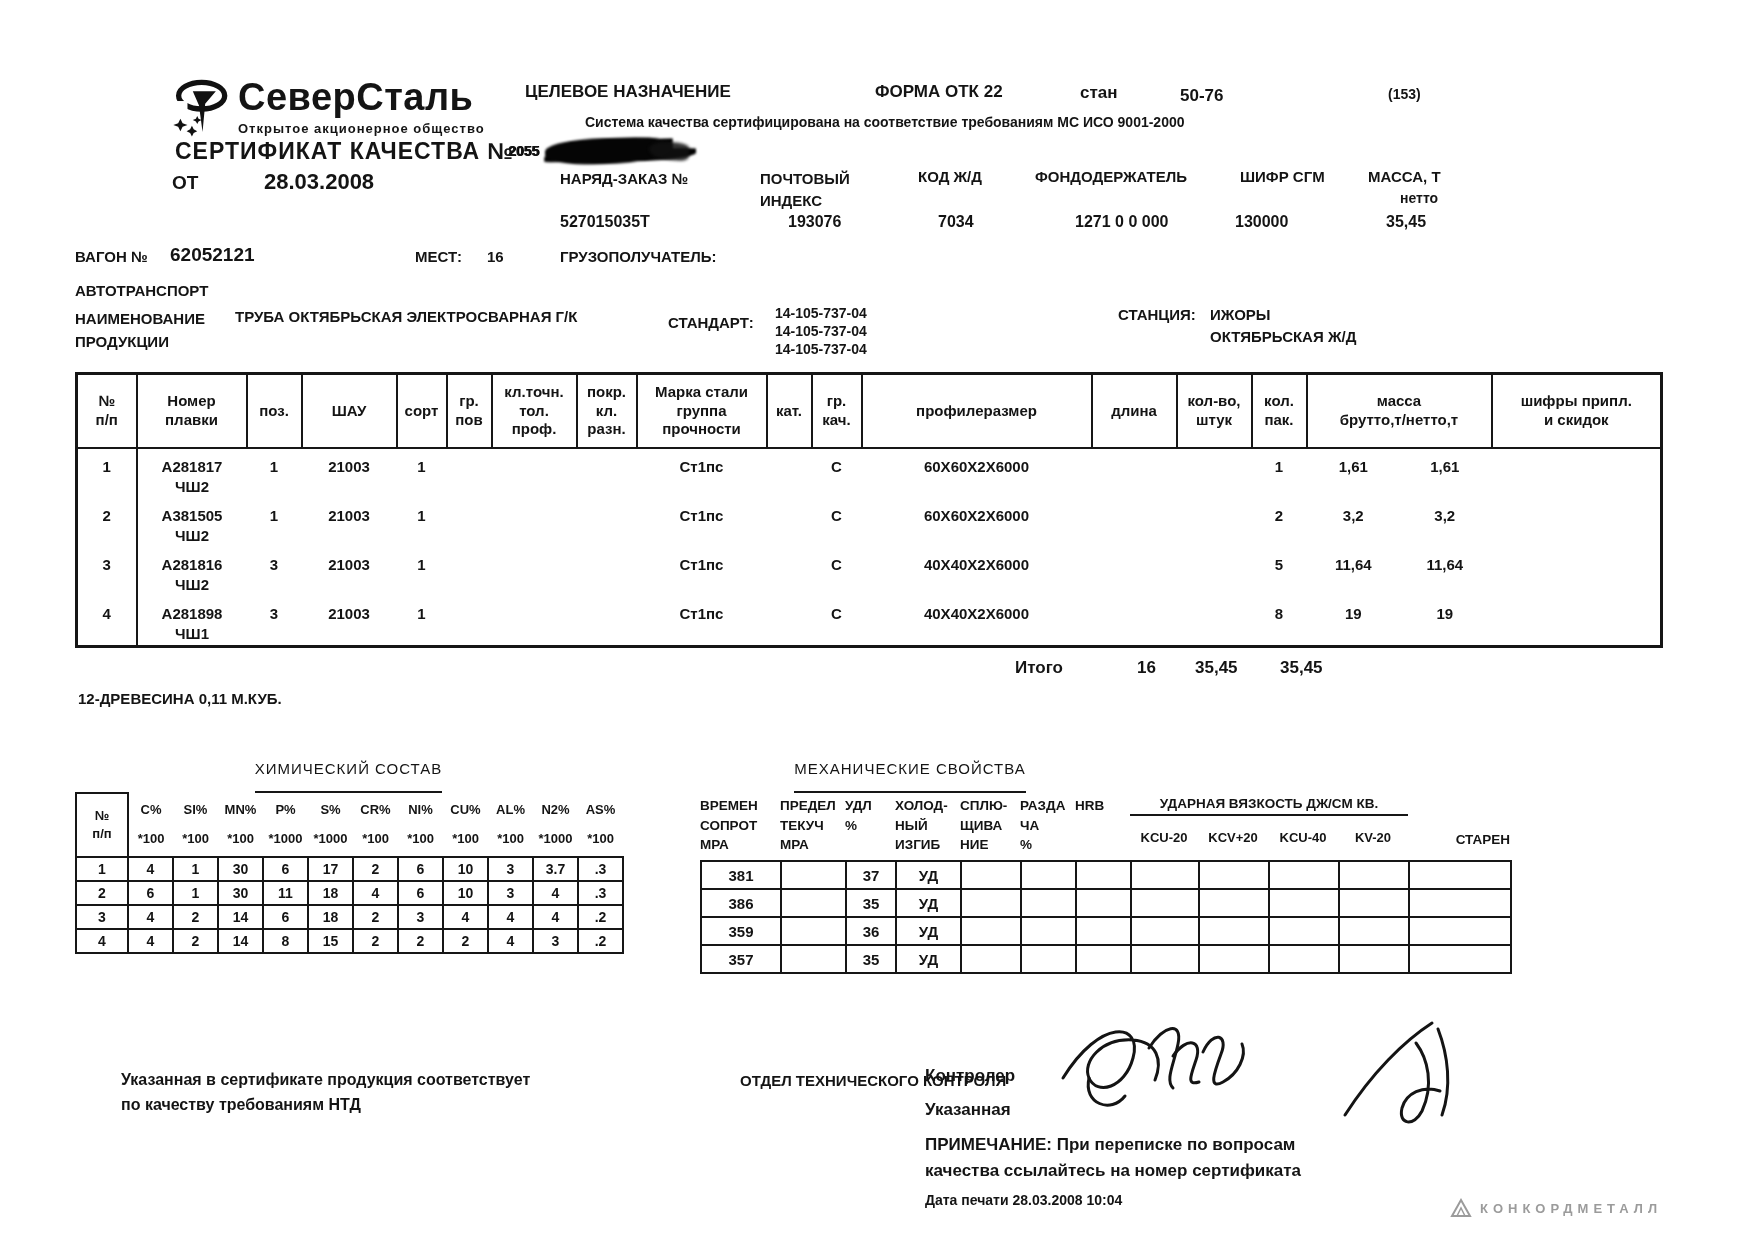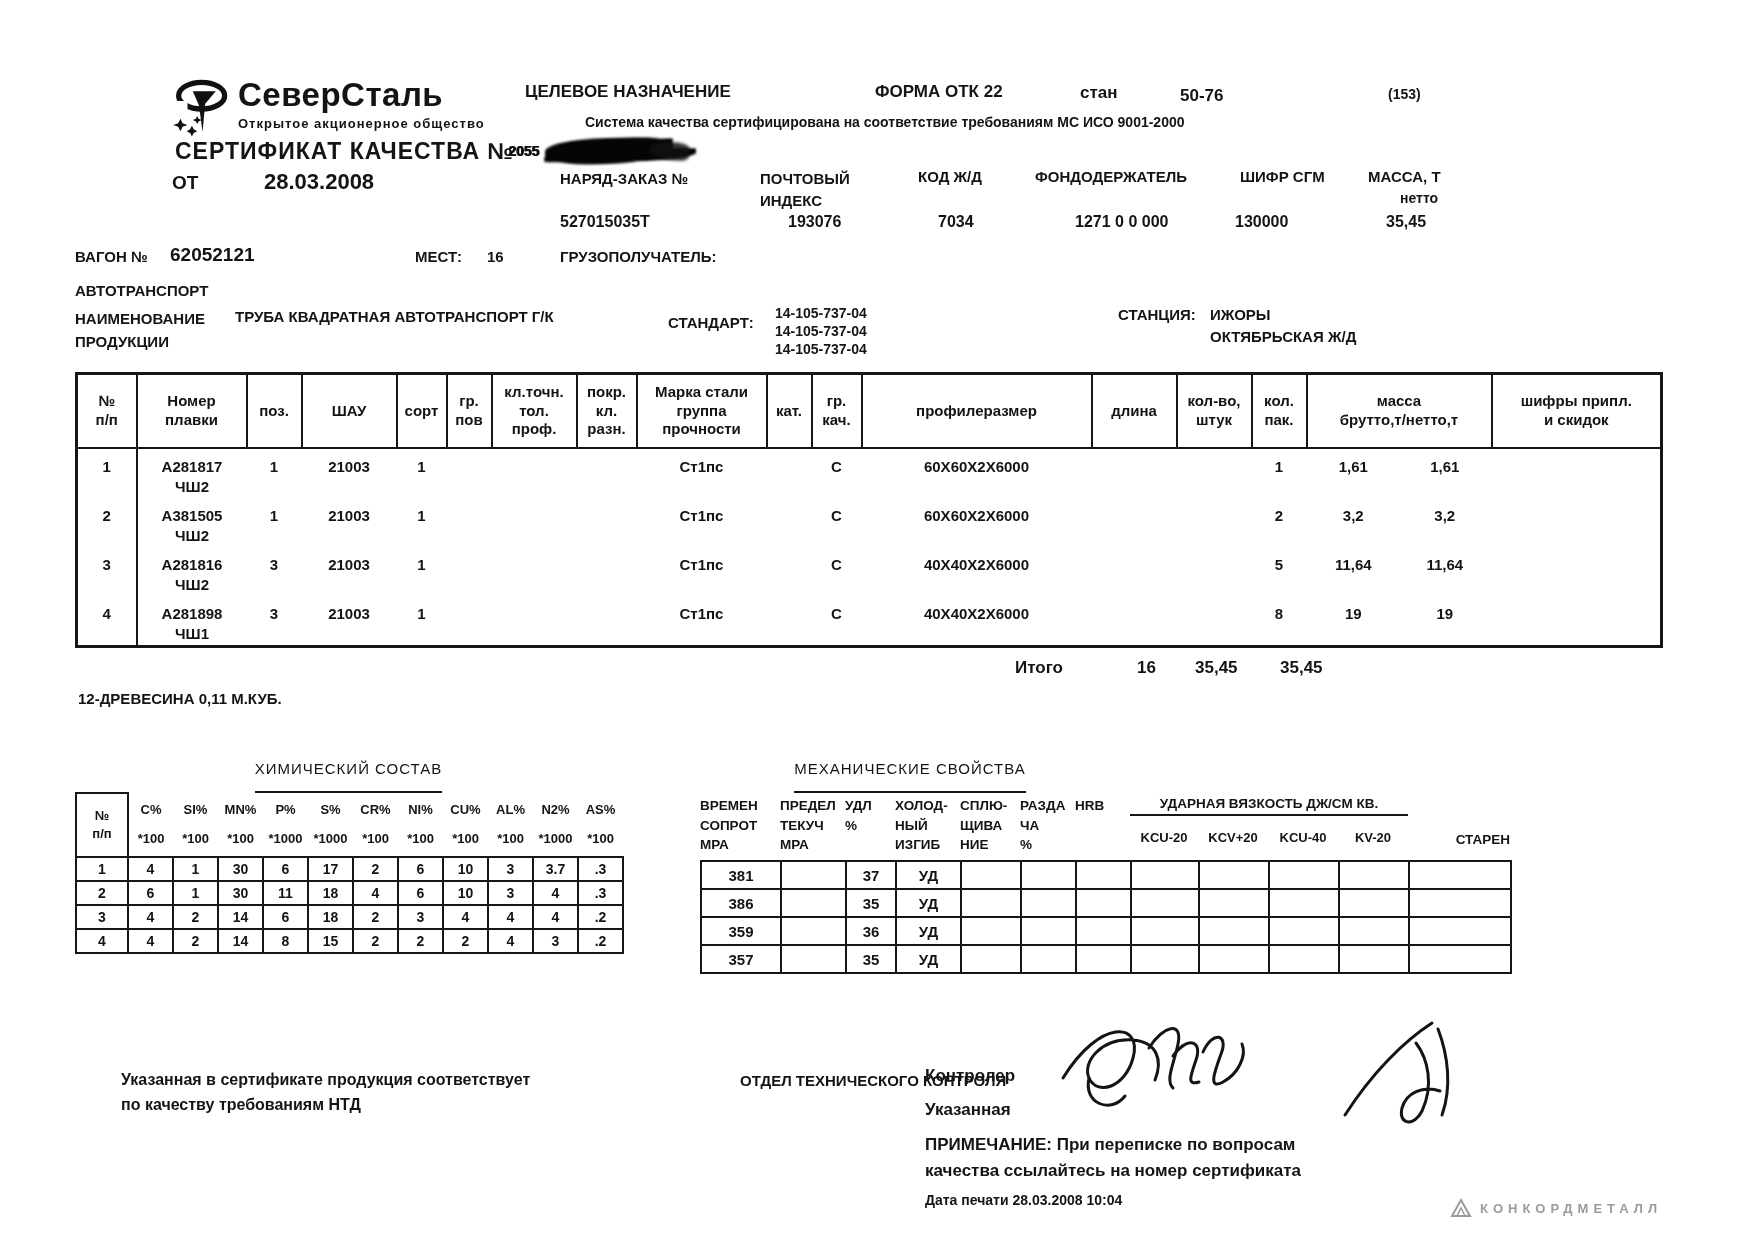--- a/index.html
+++ b/index.html
@@ -1,21 +1,21 @@
 <!DOCTYPE html>
 <html><head>
 <meta charset="utf-8">
 <style>
   html,body{margin:0;padding:0;background:#e8e8e8;}
   .page{position:relative;width:1754px;height:1240px;background:#ffffff;
         font-family:"Liberation Sans",sans-serif;color:#141414;overflow:hidden;}
   .abs{position:absolute;}
   .pre{white-space:pre-line;}
   
-  .company-name{font-size:33px;font-weight:800;letter-spacing:0.5px;}
+  .company-name{font-size:38px;font-weight:800;letter-spacing:0.5px;}
   .company-sub{font-size:13px;font-weight:700;letter-spacing:1px;margin-top:2px;}
   .cert-title{font-size:23px;font-weight:800;letter-spacing:1px;}
   .from-lbl{font-size:19px;font-weight:600;}
   .cert-date{font-size:22px;font-weight:800;}
   .top-lbl{font-size:17px;font-weight:700;}
   .iso{font-size:14px;font-weight:600;}
   .smudge-wrap{display:flex;align-items:center;}
   .smudge-num{font-size:14px;font-weight:800;text-shadow:1px 0 0 #000;}
   .blob{width:128px;height:26px;background:#050505;border-radius:46% 30% 55% 38%;
         filter:blur(1.1px);transform:rotate(-1.5deg);margin-left:6px;
@@ -112,21 +112,21 @@
 
   <div class="abs col-lbl" style="left:75px;top:248px;">ВАГОН №</div>
   <div class="abs" style="left:170px;top:244px;font-size:19px;font-weight:800;">62052121</div>
   <div class="abs col-lbl" style="left:415px;top:248px;">МЕСТ:</div>
   <div class="abs col-lbl" style="left:487px;top:248px;">16</div>
   <div class="abs col-lbl" style="left:560px;top:248px;">ГРУЗОПОЛУЧАТЕЛЬ:</div>
   <div class="abs col-lbl" style="left:75px;top:282px;">АВТОТРАНСПОРТ</div>
 
   <div class="abs col-lbl pre" style="left:75px;top:308px;line-height:1.5;">НАИМЕНОВАНИЕ
 ПРОДУКЦИИ</div>
-  <div class="abs col-lbl" style="left:235px;top:308px;">ТРУБА КВАДРАТНАЯ АВТОТРАНСПОРТ Г/К</div>
+  <div class="abs col-lbl" style="left:235px;top:308px;">ТРУБА ОКТЯБРЬСКАЯ ЭЛЕКТРОСВАРНАЯ Г/К</div>
   <div class="abs col-lbl" style="left:668px;top:314px;">СТАНДАРТ:</div>
   <div class="abs" style="left:775px;top:305px;font-size:14px;font-weight:700;">14-105-737-04</div>
   <div class="abs" style="left:775px;top:323px;font-size:14px;font-weight:700;">14-105-737-04</div>
   <div class="abs" style="left:775px;top:341px;font-size:14px;font-weight:700;">14-105-737-04</div>
   <div class="abs col-lbl" style="left:1118px;top:306px;">СТАНЦИЯ:</div>
   <div class="abs col-lbl" style="left:1210px;top:306px;">ИЖОРЫ</div>
   <div class="abs col-lbl" style="left:1210px;top:328px;">ОКТЯБРЬСКАЯ Ж/Д</div>
 
   <table class="main-table abs" style="left:75px;top:372px;">
     <colgroup>

